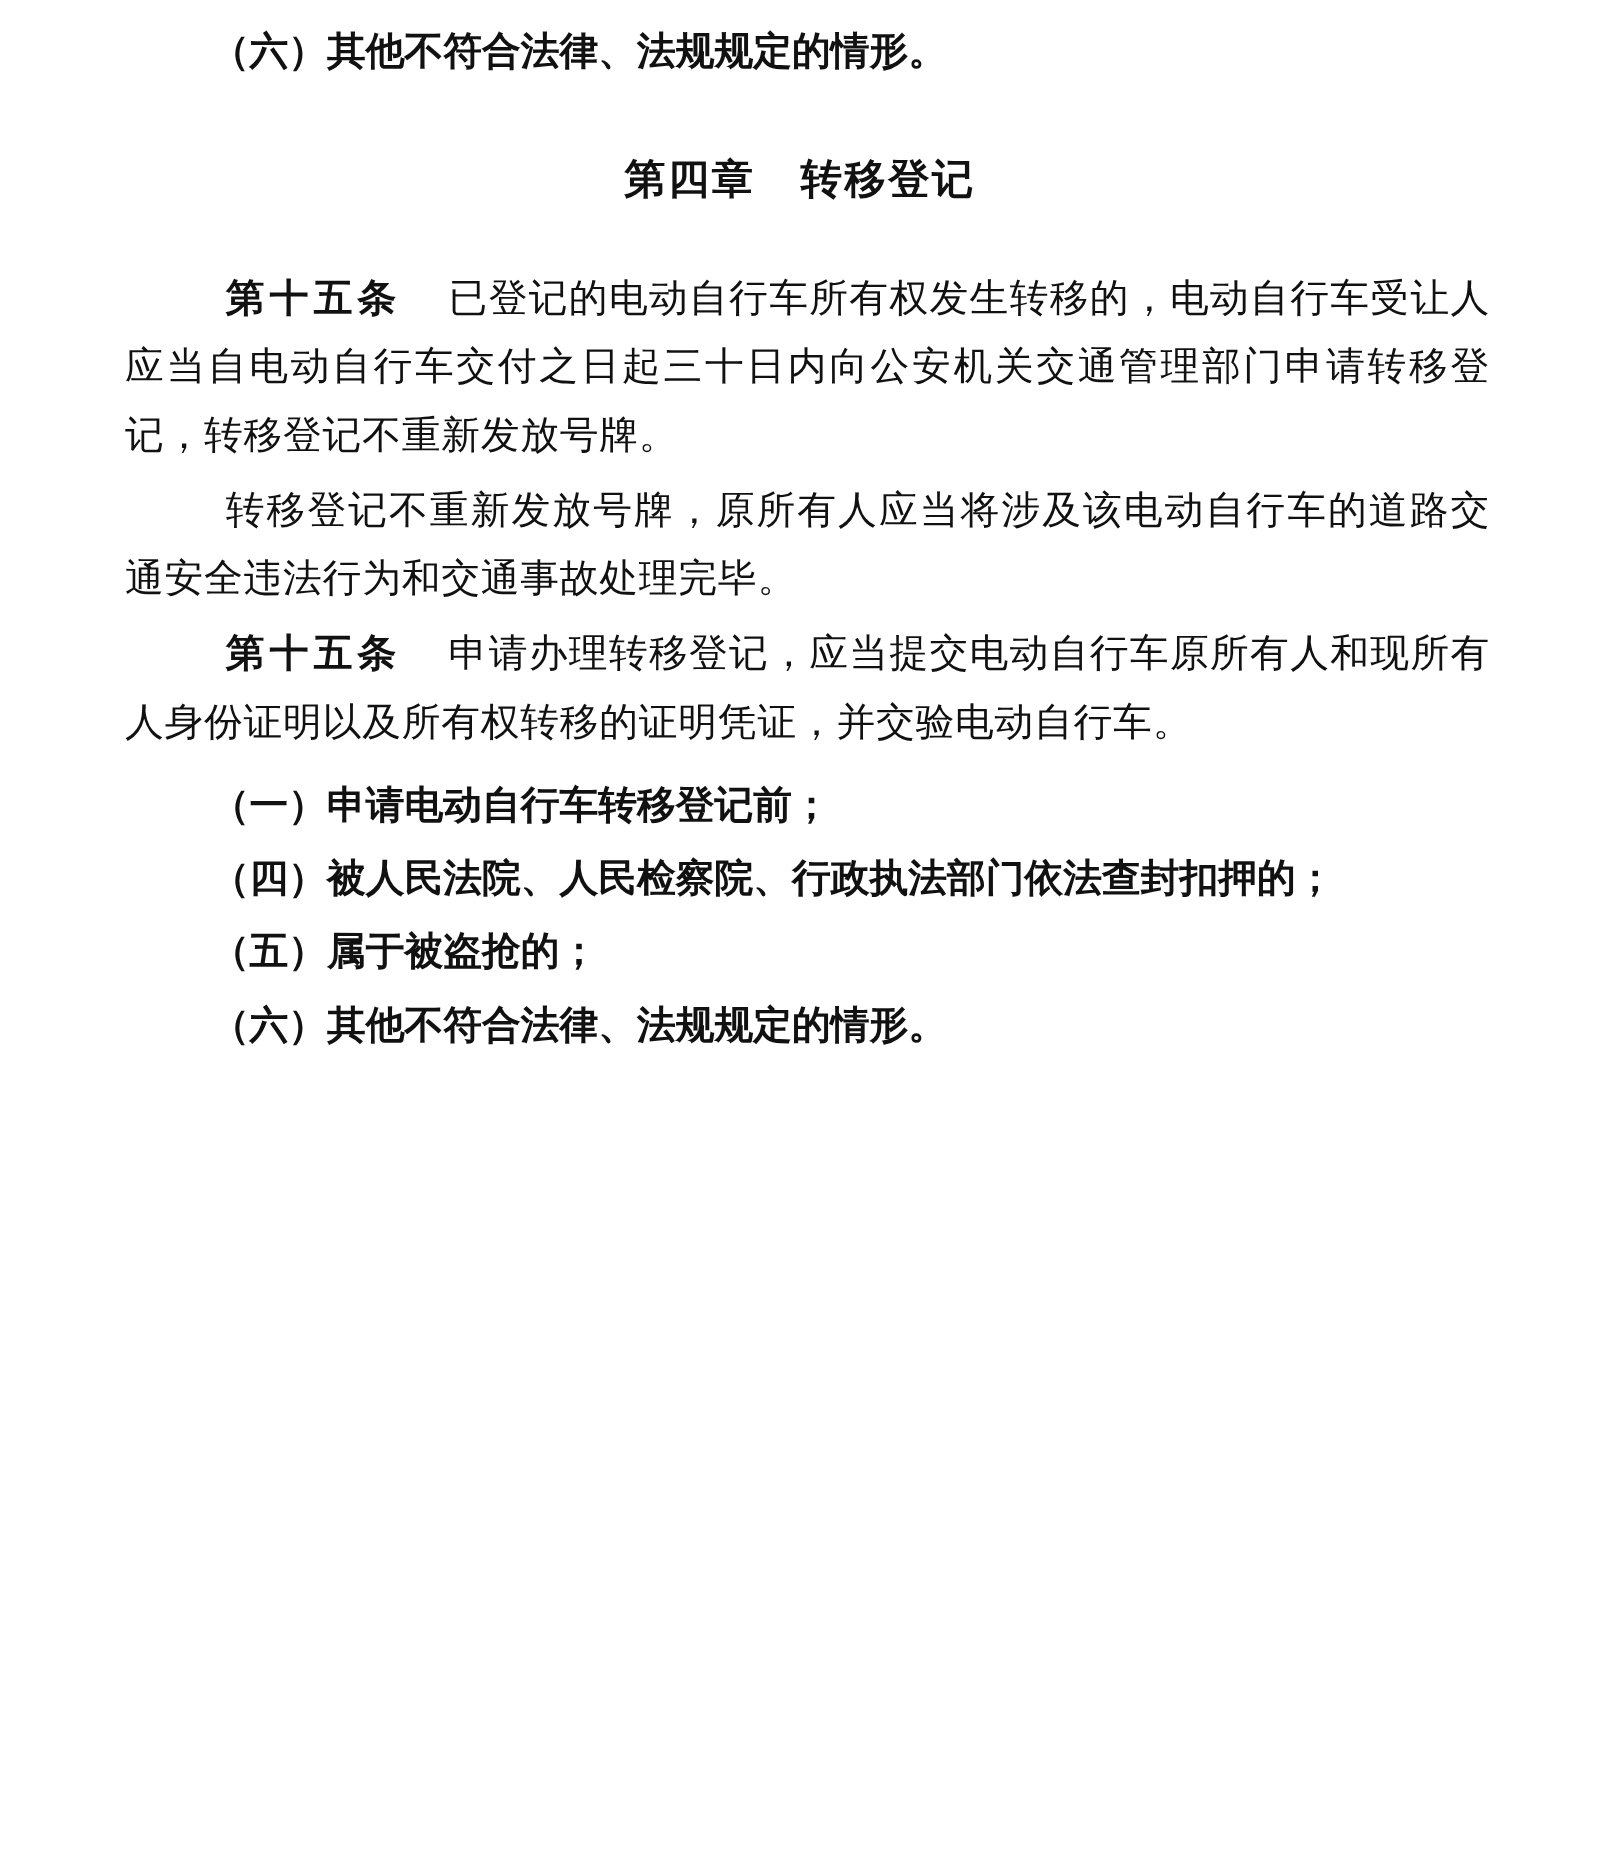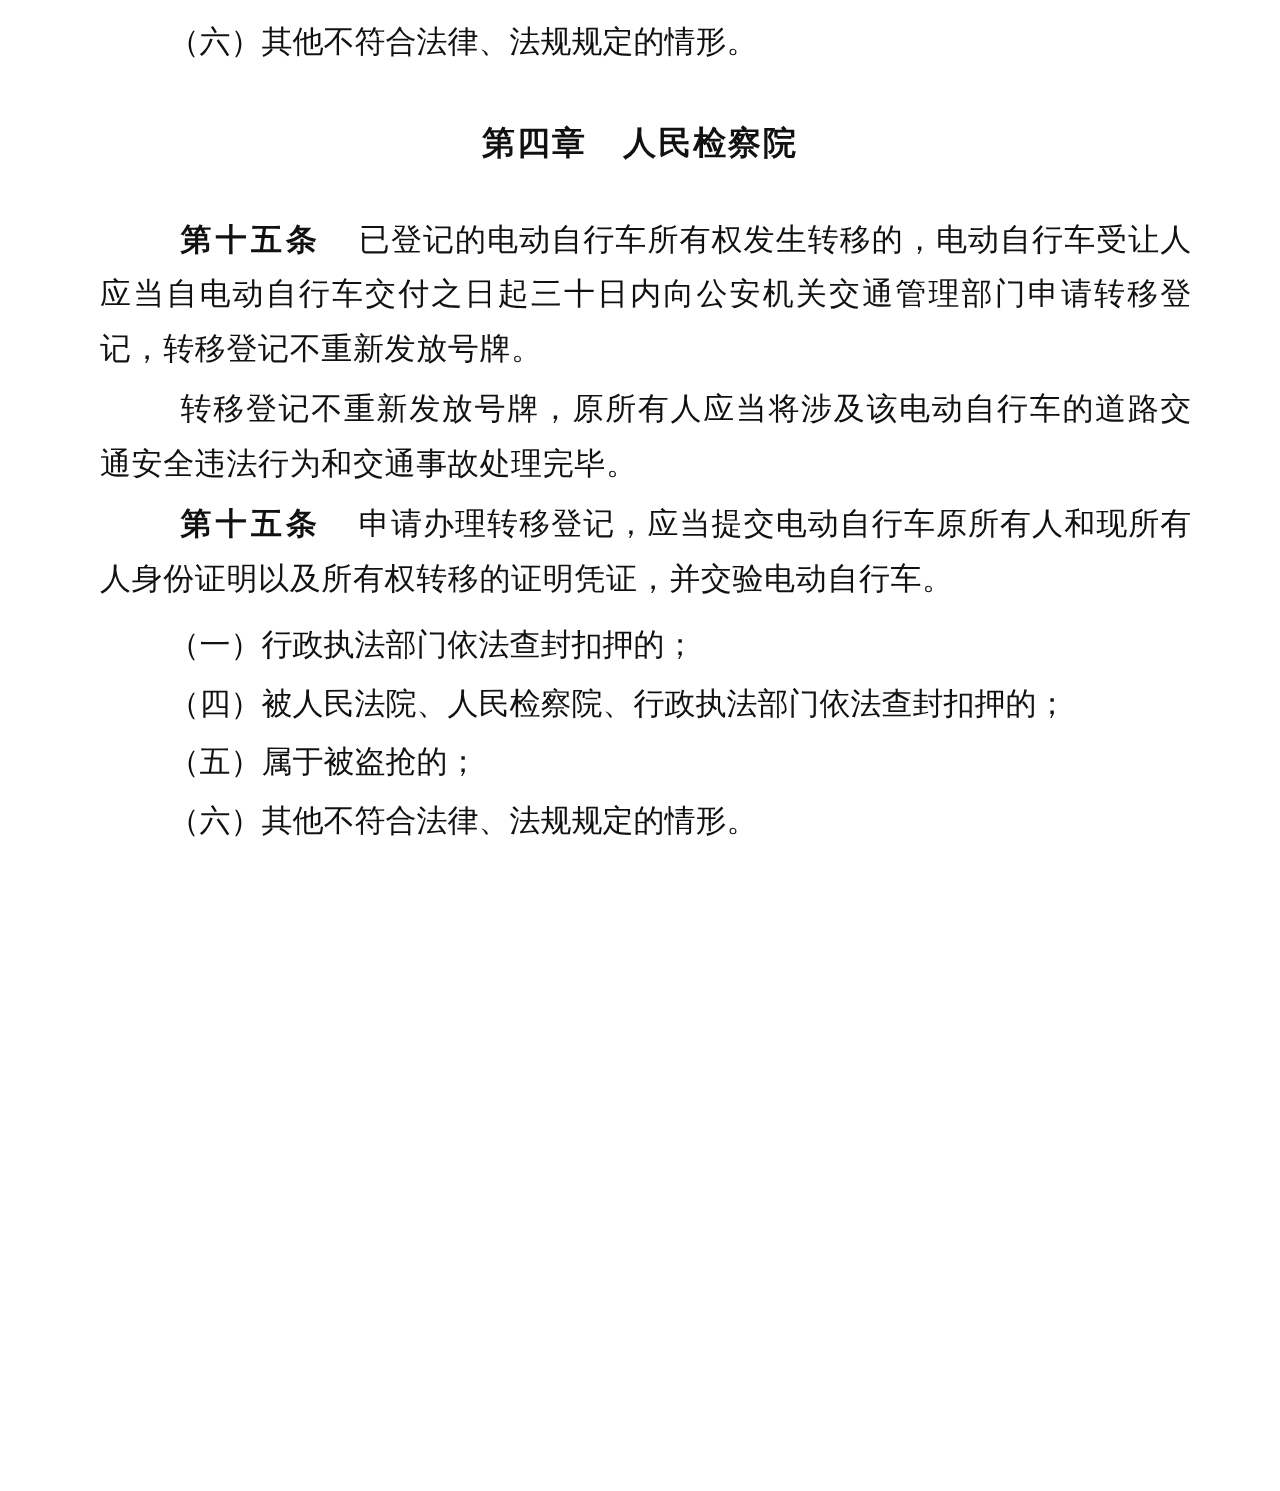--- a/index.html
+++ b/index.html
@@ -51,45 +51,46 @@
     display: inline-block;
     width: 1.2em;
   }
   .item {
     font-size: 31px;
     line-height: 1.76;
     text-indent: 2.6em;
     text-align: justify;
     text-justify: inter-character;
     margin: 0 0 4px 0;
+    font-weight: bold;
   }
   .spacer-sm { height: 6px; }
 </style>
 </head>
 <body>
 
 <div class="page">
 
   <p class="item">（六）其他不符合法律、法规规定的情形。</p>
 
   <h2 class="chapter">
-    <span>第四章</span><span class="gap"></span><span>人民检察院</span>
+    <span>第四章</span><span class="gap"></span><span>转移登记</span>
   </h2>
 
   <p class="para indent">
     <span class="artnum">第十五条</span><span class="artgap"></span><span>已登记的电动自行车所有权发生转移的，电动自行车受让人应当自电动自行车交付之日起三十日内向公安机关交通管理部门申请转移登记，转移登记不重新发放号牌。</span>
   </p>
 
   <p class="para indent">转移登记不重新发放号牌，原所有人应当将涉及该电动自行车的道路交通安全违法行为和交通事故处理完毕。</p>
 
   <p class="para indent">
     <span class="artnum">第十五条</span><span class="artgap"></span><span>申请办理转移登记，应当提交电动自行车原所有人和现所有人身份证明以及所有权转移的证明凭证，并交验电动自行车。</span>
   </p>
 
 
   <div class="spacer-sm"></div>
 
-  <p class="item">（一）行政执法部门依法查封扣押的；</p>
+  <p class="item">（一）申请电动自行车转移登记前；</p>
   <p class="item">（四）被人民法院、人民检察院、行政执法部门依法查封扣押的；</p>
   <p class="item">（五）属于被盗抢的；</p>
   <p class="item">（六）其他不符合法律、法规规定的情形。</p>
 
 </div>
 
 </body></html>

